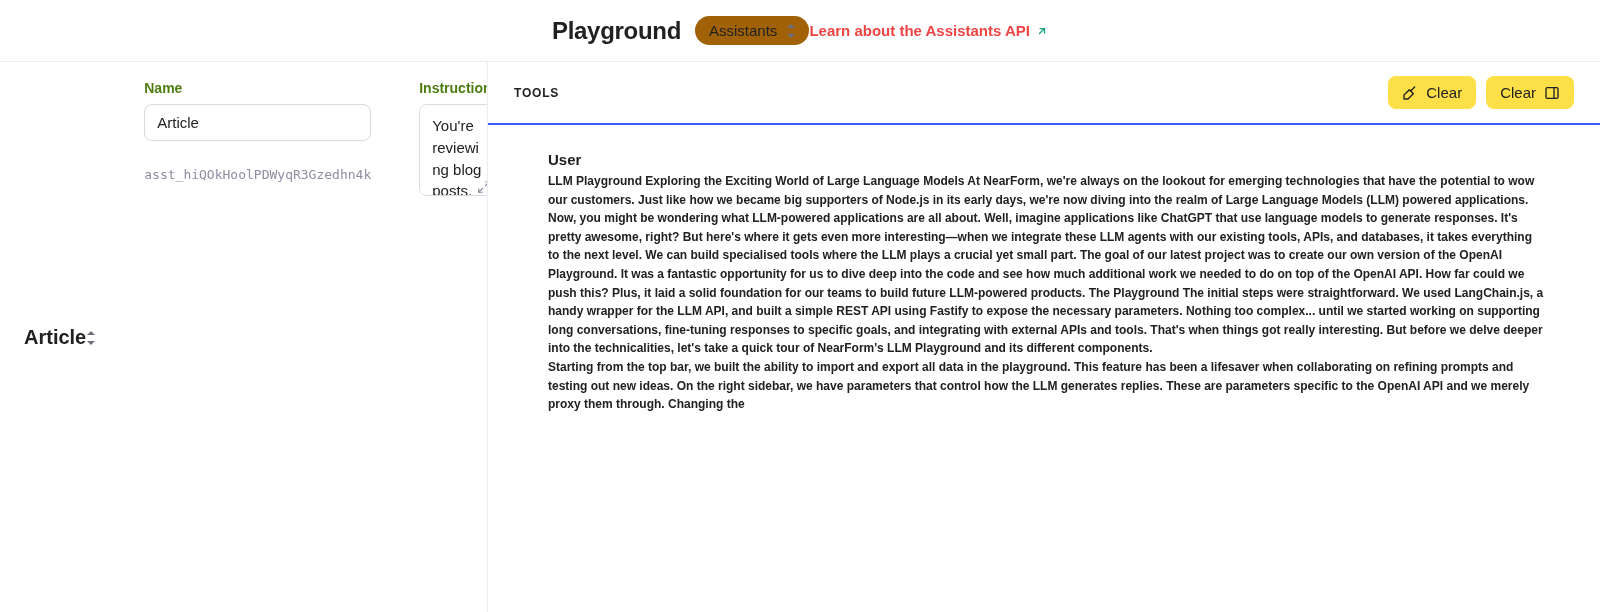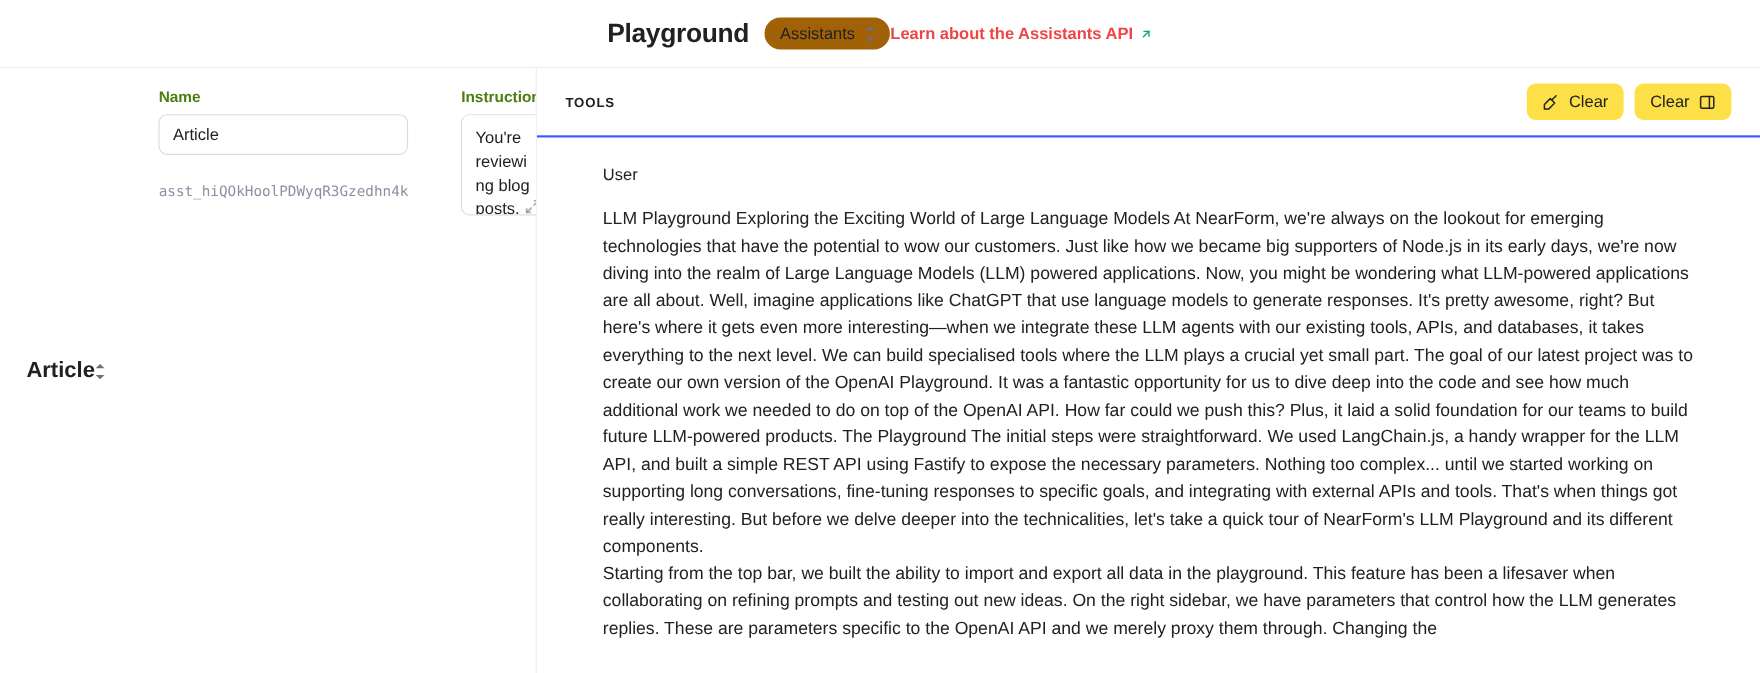--- a/index.html
+++ b/index.html
@@ -256,29 +256,30 @@
   }
   .chip-btn svg { stroke: #202123; }
 
   .thread-scroll {
     flex: 1;
     overflow-y: auto;
     padding: 26px 56px 26px 60px;
   }
   .msg-role {
     font-size: 15px;
-    font-weight: 400;
-    color: #202123;
-    margin-bottom: 20px;
+    font-weight: 700;
+    color: #202123;
+    margin-bottom: 4px;
   }
   .msg-body {
-    font-size: 16px;
+    font-size: 12px;
     line-height: 1.55;
     color: #202123;
     white-space: pre-wrap;
+    font-weight: bold;
   }
 </style>
 </head>
 <body>
 
 <div class="topbar">
   <div class="topbar-left">
     <div class="brand">Playground</div>
     <div class="mode-pill">
       <span>Assistants</span>

